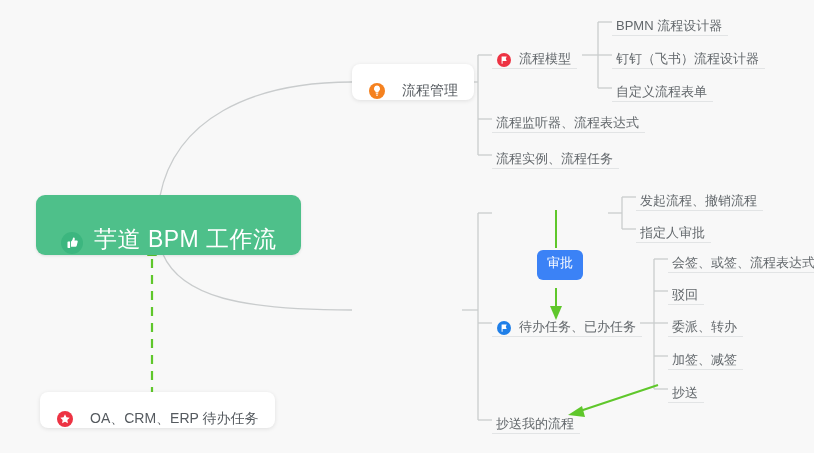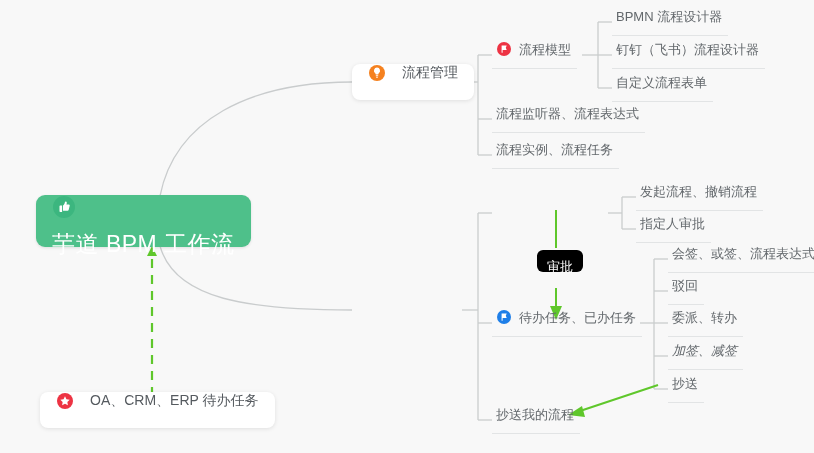--- a/index.html
+++ b/index.html
@@ -25,33 +25,32 @@
     left: 0; top: 0;
     width: 814px; height: 453px;
     pointer-events: none;
   }
 
   
   .node {
     position: absolute;
     box-sizing: border-box;
     display: flex;
-    align-items: flex-start;
+    align-items: flex-end;
     white-space: nowrap;
   }
 
   
   .root-node {
     background: #4ec08a;
     border-radius: 9px;
-    padding: 0 16px;
-    height: 52px;
+    padding: 0 24px;
+    height: 60px;
     box-shadow: 0 1px 3px rgba(0,0,0,0.10);
     gap: 10px;
-    flex-direction: column;
   }
   .root-label {
     color: #ffffff;
     font-size: 23px;
     letter-spacing: 0.5px;
   }
 
   
   .card-node {
     background: #ffffff;
@@ -73,23 +72,23 @@
     gap: 7px;
     border-bottom: 1px solid #e2e4e5;
   }
   .text-node .text-label {
     color: #63686c;
     font-size: 13px;
   }
 
   
   .tag-node {
-    background: #000000;
+    background: #3b82f6;
     border-radius: 6px;
-    height: 22px;
+    height: 30px;
     padding: 8px 10px;
     justify-content: center;
   }
   .tag-node .tag-label {
     color: #ffffff;
     font-size: 13px;
   }
 
   
   .icon {
@@ -232,21 +231,21 @@
 
   <div class="node text-node" style="left:668px; top:245px;">
     <span class="text-label">会签、或签、流程表达式</span>
   </div>
   <div class="node text-node" style="left:668px; top:277px;">
     <span class="text-label">驳回</span>
   </div>
   <div class="node text-node" style="left:668px; top:309px;">
     <span class="text-label">委派、转办</span>
   </div>
-  <div class="node text-node" style="left:668px; top:342px;font-style:italic;">
+  <div class="node text-node" style="left:668px; top:342px;">
     <span class="text-label">加签、减签</span>
   </div>
   <div class="node text-node" style="left:668px; top:375px;">
     <span class="text-label">抄送</span>
   </div>
 
   <div class="node text-node" style="left:492px; top:406px;">
     <span class="text-label">抄送我的流程</span>
   </div>
 

